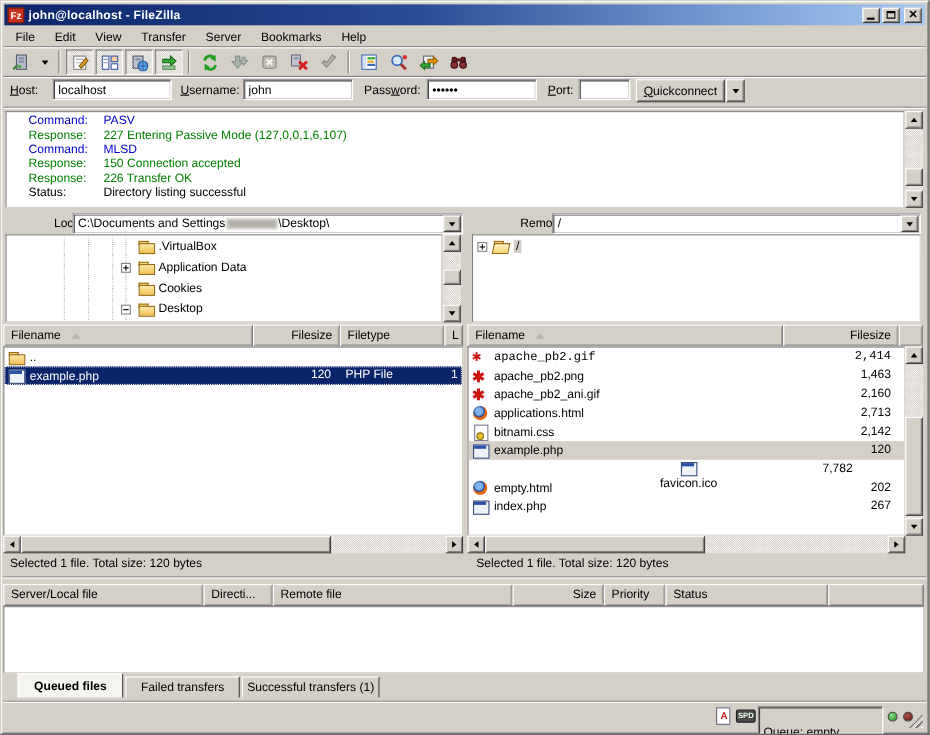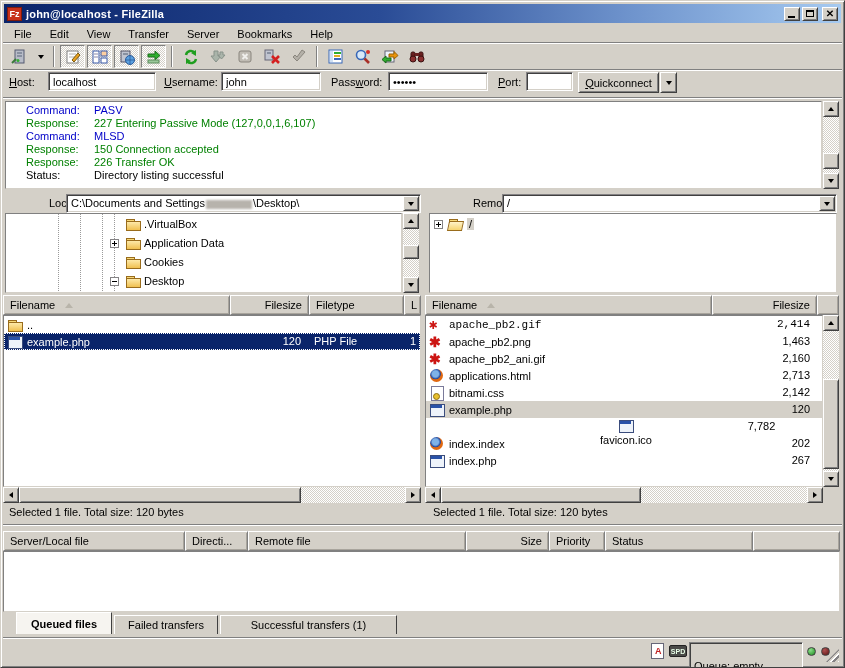--- a/index.html
+++ b/index.html
@@ -447,21 +447,21 @@
       <span class="nm">example.php</span>
       <span class="cellabs r" style="left:287px;width:97px;">120</span>
     </div>
     <div class="filerow" style="top:102px;flex-direction:column;">
       <span class="ic php" style="margin-left:3px;"></span>
       <span class="nm">favicon.ico</span>
       <span class="cellabs r" style="left:287px;width:97px;text-align:center;">7,782</span>
     </div>
     <div class="filerow" style="top:119px;">
       <span class="ic firefox" style="margin-left:3px;"></span>
-      <span class="nm">index.index</span>
+      <span class="nm">empty.html</span>
       <span class="cellabs r" style="left:287px;width:97px;">202</span>
     </div>
     <div class="filerow" style="top:136px;">
       <span class="ic php" style="margin-left:3px;"></span>
       <span class="nm">index.php</span>
       <span class="cellabs r" style="left:287px;width:97px;">267</span>
     </div>
   </div>
 
   <div class="abs sb" style="left:822px;top:314px;width:16px;height:172px;">
@@ -520,21 +520,21 @@
   </div>
 
   <div class="abs queuebody"></div>
 
   <div class="tab active" style="left:15px;top:611px;width:96px;height:22px;">
       <span>Queued files</span>
     </div>
   <div class="tab" style="left:113px;top:614px;width:104px;height:19px;">
       <span>Failed transfers</span>
     </div>
-  <div class="tab" style="left:219px;top:614px;width:177px;height:19px;">
+  <div class="tab" style="left:219px;top:614px;width:125px;height:19px;">
       <span>Successful transfers (1)</span>
     </div>
 
   <div class="abs hgroove" style="left:2px;right:2px;top:636px;"></div>
   <div class="abs" style="left:2px;top:638px;right:2px;height:26px;">
     <div class="asciiicon" style="left:648px;top:4px;"></div>
     <div class="speedicon" style="left:666px;top:6px;">SPD</div>
     <div class="abs in2" style="left:686px;top:3px;width:114px;height:19px;background:#d4d0c8;padding:17px 4px;">Queue: empty</div>
     <div class="led" style="left:804px;top:8px;background:radial-gradient(circle at 35% 30%,#8ae08a,#1e8a1e);"></div>
     <div class="led" style="left:818px;top:8px;background:radial-gradient(circle at 35% 30%,#b05050,#5a1414);"></div>

